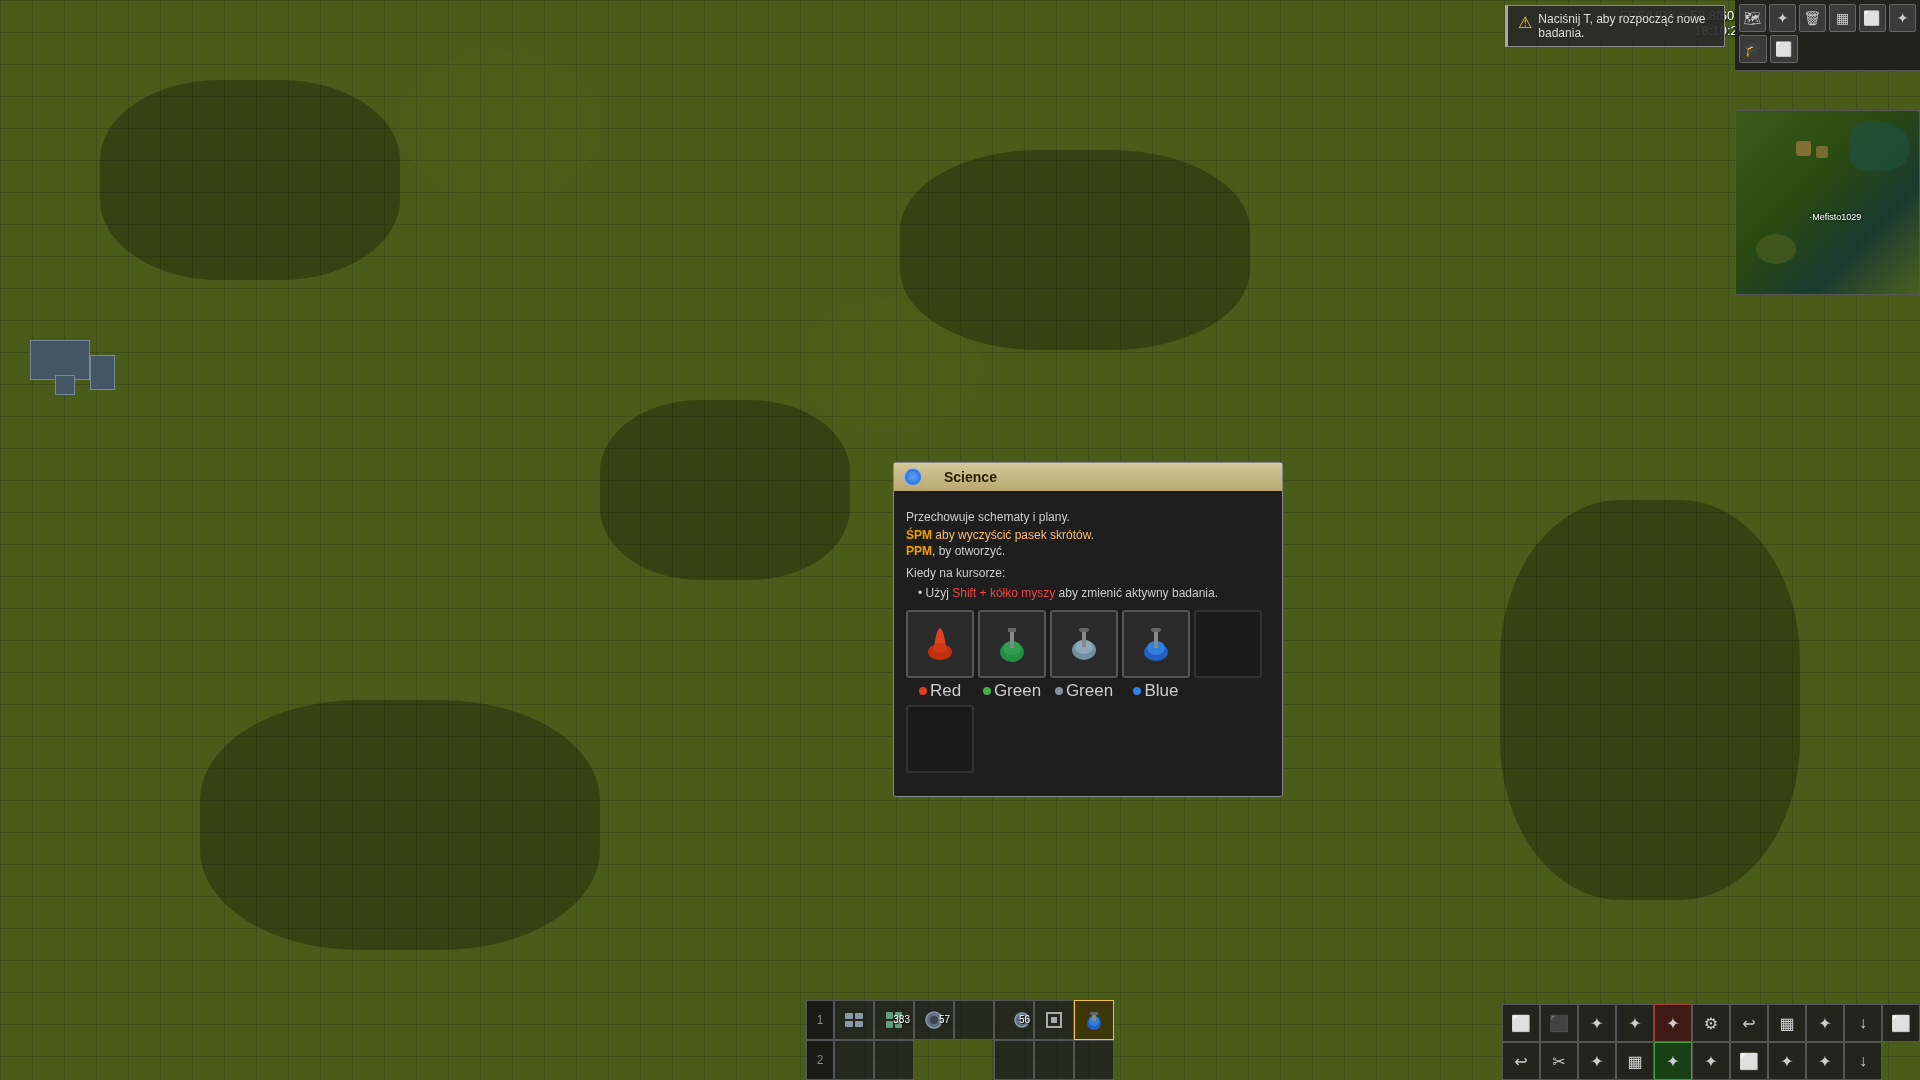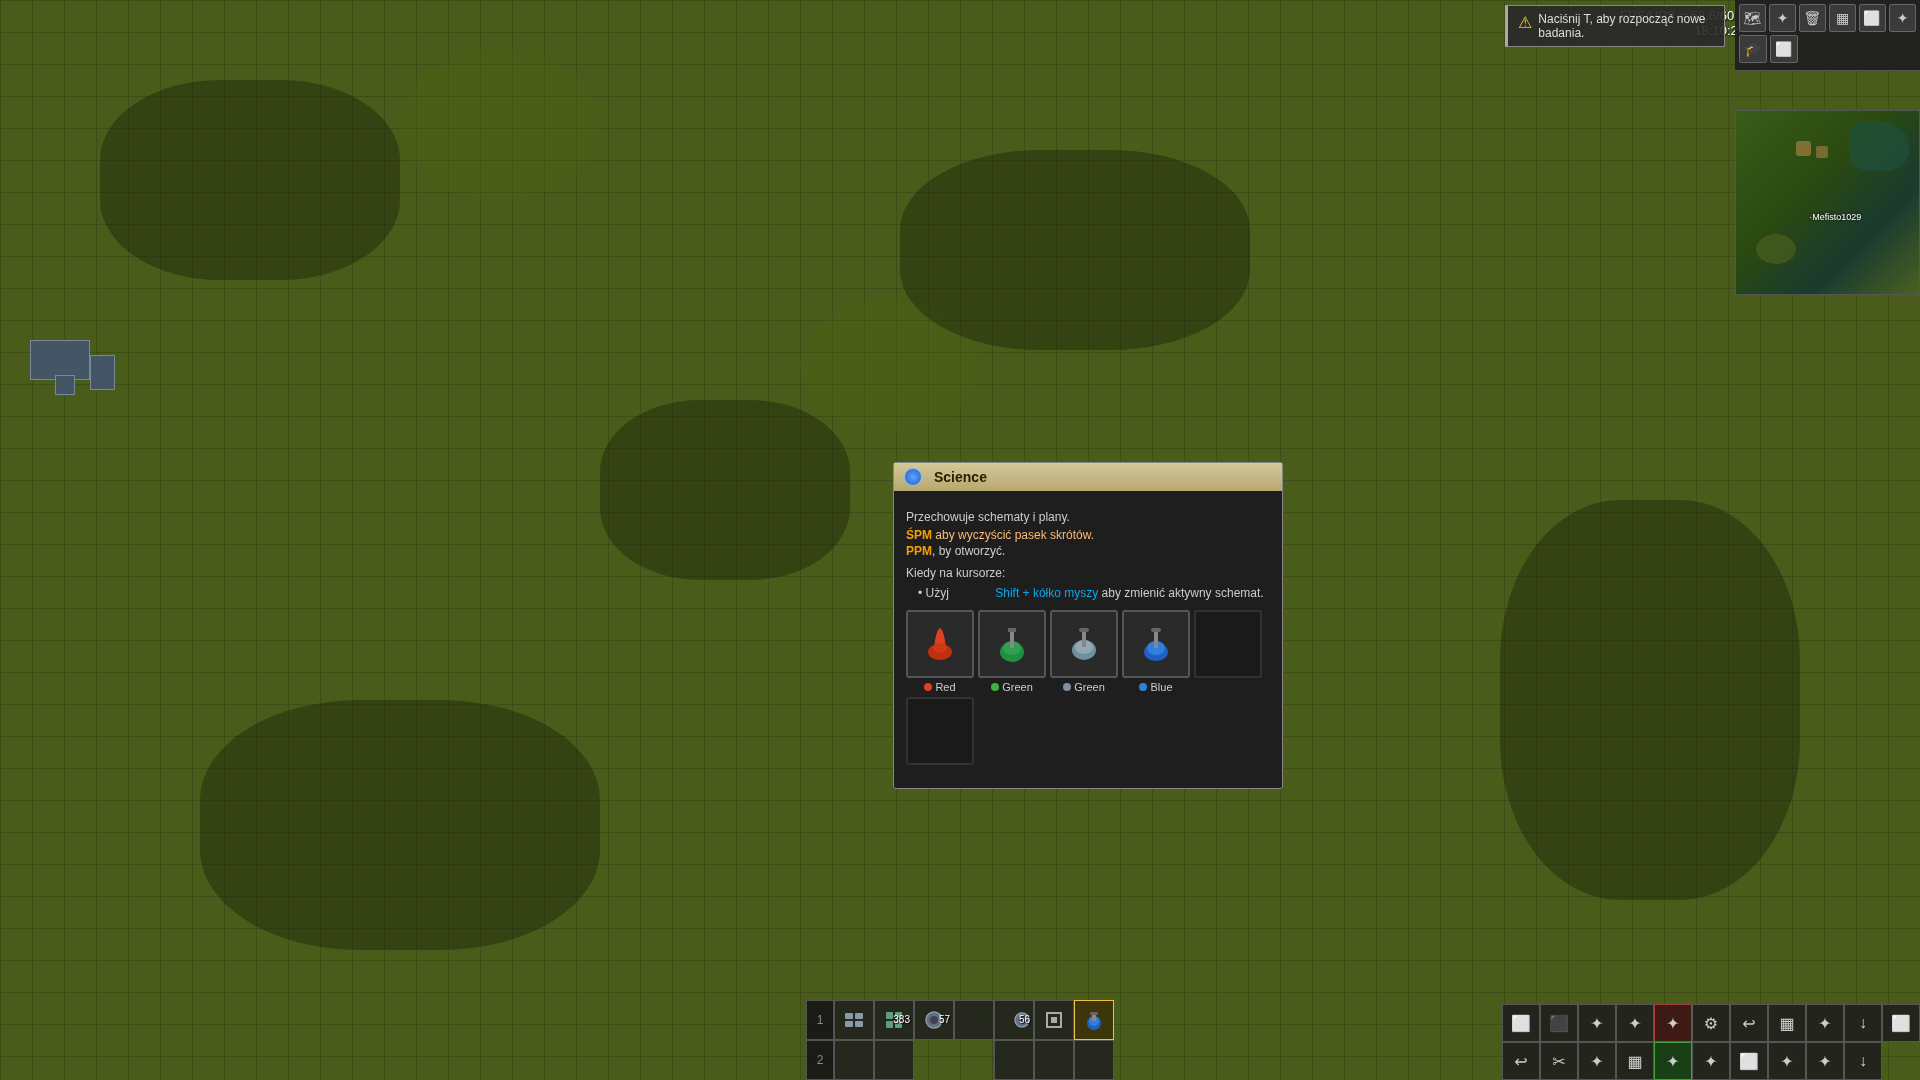--- a/index.html
+++ b/index.html
@@ -124,21 +124,21 @@
       overflow: visible;
     }
     #science-panel-title {
       background: linear-gradient(to bottom, #d4c89a, #b8a870);
       padding: 5px 10px;
       font-size: 14px;
       color: #2a2000;
       font-weight: bold;
       display: flex;
       align-items: center;
-      gap: 12px;
+      gap: 22px;
     }
     .panel-title-icon {
       width: 18px;
       height: 18px;
       background: radial-gradient(circle, #60a0ff, #2060c0);
       border-radius: 50%;
       border: 1px solid #80c0ff;
       display: inline-block;
     }
     #science-panel-body {
@@ -167,23 +167,22 @@
       font-size: 12px;
       margin-bottom: 6px;
     }
     .panel-bullet {
       color: #ccc;
       font-size: 12px;
       padding-left: 12px;
       margin-bottom: 10px;
     }
     .panel-bullet em {
-      color: #0ea5e9;
+      color: #ef4444;
       font-style: normal;
-      margin-left: 43px;
     }
 
     
     .science-items {
       display: flex;
       gap: 4px;
       flex-wrap: wrap;
       margin-bottom: 4px;
     }
     .science-item {
@@ -203,21 +202,21 @@
       justify-content: center;
       font-size: 32px;
       cursor: pointer;
       position: relative;
     }
     .science-item-box.empty {
       background: #1a1a1a;
       border-color: #333;
     }
     .science-item-label {
-      font-size: 11px;
+      font-size: 17px;
       color: #ccc;
       display: flex;
       align-items: center;
       gap: 3px;
       justify-content: flex-end;
     }
     .label-dot {
       width: 8px;
       height: 8px;
       border-radius: 50%;
@@ -382,21 +381,21 @@
   <div id="science-panel-body">
     <div class="panel-desc">Przechowuje schematy i plany.</div>
     <div class="panel-hotkey">
       <span style="color:#f0a000;font-weight:bold;">ŚPM</span><span> aby wyczyścić pasek skrótów.</span>
     </div>
     <div class="panel-hint">
       <span style="color:#f0a000;font-weight:bold;">PPM</span><span>, by otworzyć.</span>
     </div>
     <div class="panel-cursor-section">Kiedy na kursorze:</div>
     <div class="panel-bullet">
-      • <span>Użyj </span><em>Shift + kółko myszy</em><span> aby zmienić aktywny schemat.</span>
+      • <span>Użyj </span><em>Shift + kółko myszy</em><span> aby zmienić aktywny badania.</span>
     </div>
 
     <div class="science-items">
 
       <div class="science-item">
         <div class="science-item-box">
           <svg width="48" height="48" viewBox="0 0 48 48">
             <ellipse cx="24" cy="32" rx="12" ry="8" fill="#c03010"></ellipse>
             <path d="M18 28 Q20 10 24 8 Q28 10 30 28 Q27 24 24 24 Q21 24 18 28Z" fill="#e04020"></path>
             <ellipse cx="24" cy="28" rx="7" ry="5" fill="#d03818"></ellipse>

